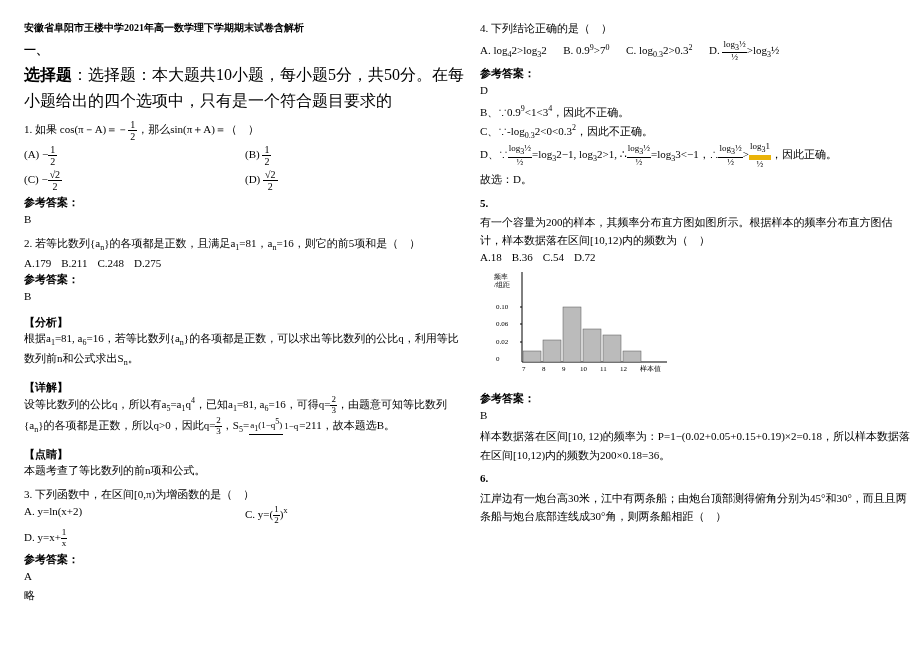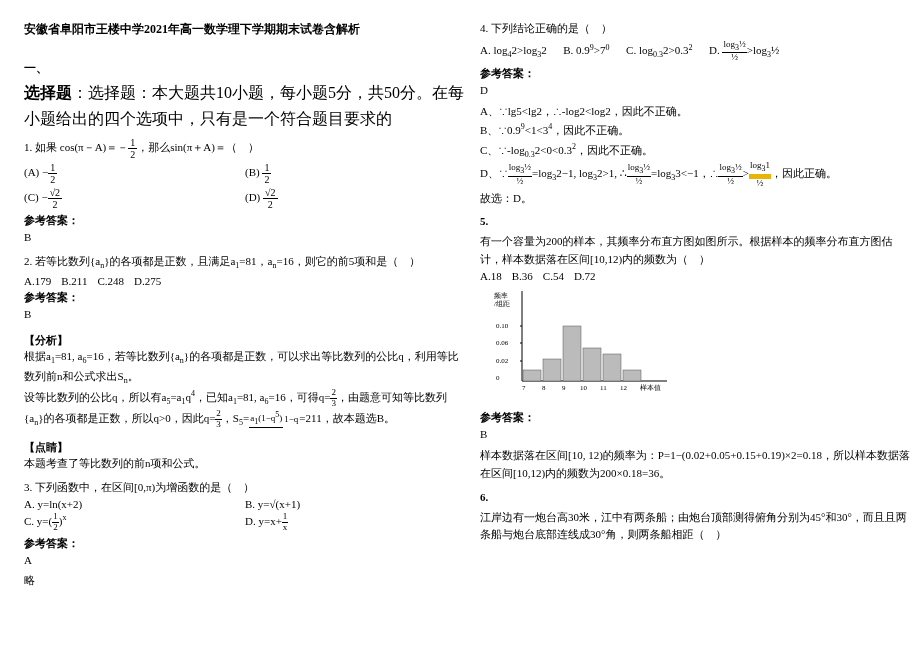--- a/index.html
+++ b/index.html
@@ -20,24 +20,24 @@
     }
     .left-col {
       width: 440px;
       flex-shrink: 0;
     }
     .right-col {
       width: 430px;
       flex-shrink: 0;
     }
     .main-title {
-      font-size: 12px;
+      font-size: 10px;
       font-weight: bold;
       line-height: 1.5;
-      margin-bottom: 22px;
+      margin-bottom: 7px;
     }
     .section-title {
       font-size: 12px;
       font-weight: bold;
       margin-bottom: 3px;
       margin-top: 6px;
     }
     .section-intro {
       font-size: 16px;
       line-height: 1.6;
@@ -142,20 +142,21 @@
         <span>B.211</span>
         <span>C.248</span>
         <span>D.275</span>
       </div>
       <div class="answer-label">参考答案：</div>
       <div class="answer-content">B</div>
       <div class="analysis-label">【分析】</div>
       <div class="analysis-content">
         根据a<sub>1</sub>=81, a<sub>6</sub>=16，若等比数列{a<sub>n</sub>}的各项都是正数，可以求出等比数列的公比q，利用等比数列前n和公式求出S<sub>n</sub>。
       </div>
+      <div class="analysis-label">【详解】</div>
       <div class="analysis-content">
         设等比数列的公比q，所以有a<sub>5</sub>=a<sub>1</sub>q<sup>4</sup>，已知a<sub>1</sub>=81, a<sub>6</sub>=16，可得q=<span style="display:inline-flex;flex-direction:column;align-items:center;vertical-align:middle;font-size:9px;line-height:1.1">
             <span style="border-bottom:1px solid #000;padding:0 1px">2</span>
             <span style="padding:0 1px">3</span>
           </span>，由题意可知等比数列{a<sub>n</sub>}的各项都是正数，所以q&gt;0，因此q=<span style="display:inline-flex;flex-direction:column;align-items:center;vertical-align:middle;font-size:9px;line-height:1.1">
             <span style="border-bottom:1px solid #000;padding:0 1px">2</span>
             <span style="padding:0 1px">3</span>
           </span>，S<sub>5</sub>=<span style="display:inline-flex;flex-direction:row;align-items:center;vertical-align:middle;font-size:9px;line-height:1.1">
             <span style="border-bottom:1px solid #000;padding:0 1px">a<sub>1</sub>(1−q<sup>5</sup>)</span>
             <span style="padding:0 1px">1−q</span>
@@ -166,21 +167,20 @@
         本题考查了等比数列的前n项和公式。
       </div>
     </div>
 
     <div class="question-block">
       <div class="question-text">
         3. 下列函数中，在区间[0,π)为增函数的是（　）
       </div>
       <div class="options-2x2">
         <div>A. y=ln(x+2)</div>
-        <div>B. y=√(x+1)</div>
         <div>C. y=(<span style="display:inline-flex;flex-direction:column;align-items:center;vertical-align:middle;font-size:9px;line-height:1.1">
               <span style="border-bottom:1px solid #000;padding:0 1px">1</span>
               <span style="padding:0 1px">2</span>
             </span>)<sup>x</sup></div>
         <div>D. y=x+<span style="display:inline-flex;flex-direction:column;align-items:center;vertical-align:middle;font-size:9px;line-height:1.1">
               <span style="border-bottom:1px solid #000;padding:0 1px">1</span>
               <span style="padding:0 1px">x</span>
             </span></div>
       </div>
       <div class="answer-label">参考答案：</div>
@@ -197,21 +197,20 @@
       </div>
       <div style="font-size:11px;line-height:1.8;">
         <div>A. log<sub>4</sub>2&gt;log<sub>3</sub>2 &nbsp;&nbsp;&nbsp;&nbsp; B. 0.9<sup>9</sup>&gt;7<sup>0</sup> &nbsp;&nbsp;&nbsp;&nbsp; C. log<sub>0.3</sub>2&gt;0.3<sup>2</sup> &nbsp;&nbsp;&nbsp;&nbsp; D. <span style="display:inline-flex;flex-direction:column;align-items:center;vertical-align:middle;font-size:9px;line-height:1.1">
               <span style="border-bottom:1px solid #000;padding:0 1px">log<sub>3</sub>½</span>
               <span style="padding:0 1px">½</span>
             </span>&gt;log<sub>3</sub>½</div>
       </div>
       <div class="answer-label">参考答案：</div>
       <div class="answer-content">D</div>
       <div style="font-size:11px;line-height:1.7;">
-        <div>A、∵lg5&lt;lg2，∴-log2&lt;log2，因此不正确。</div>
         <div>B、∵0.9<sup>9</sup>&lt;1&lt;3<sup>4</sup>，因此不正确。</div>
         <div>C、∵-log<sub>0.3</sub>2&lt;0&lt;0.3<sup>2</sup>，因此不正确。</div>
         <div>D、∵<span style="display:inline-flex;flex-direction:column;align-items:center;vertical-align:middle;font-size:9px;line-height:1.1">
               <span style="border-bottom:1px solid #000;padding:0 1px">log<sub>3</sub>½</span>
               <span style="padding:0 1px">½</span>
             </span>=log<sub>3</sub>2−1, log<sub>3</sub>2&gt;1, ∴<span style="display:inline-flex;flex-direction:column;align-items:center;vertical-align:middle;font-size:9px;line-height:1.1">
               <span style="border-bottom:1px solid #000;padding:0 1px">log<sub>3</sub>½</span>
               <span style="padding:0 1px">½</span>
             </span>=log<sub>3</sub>3&lt;−1，∴<span style="display:inline-flex;flex-direction:column;align-items:center;vertical-align:middle;font-size:9px;line-height:1.1">
               <span style="border-bottom:1px solid #000;padding:0 1px">log<sub>3</sub>½</span>

